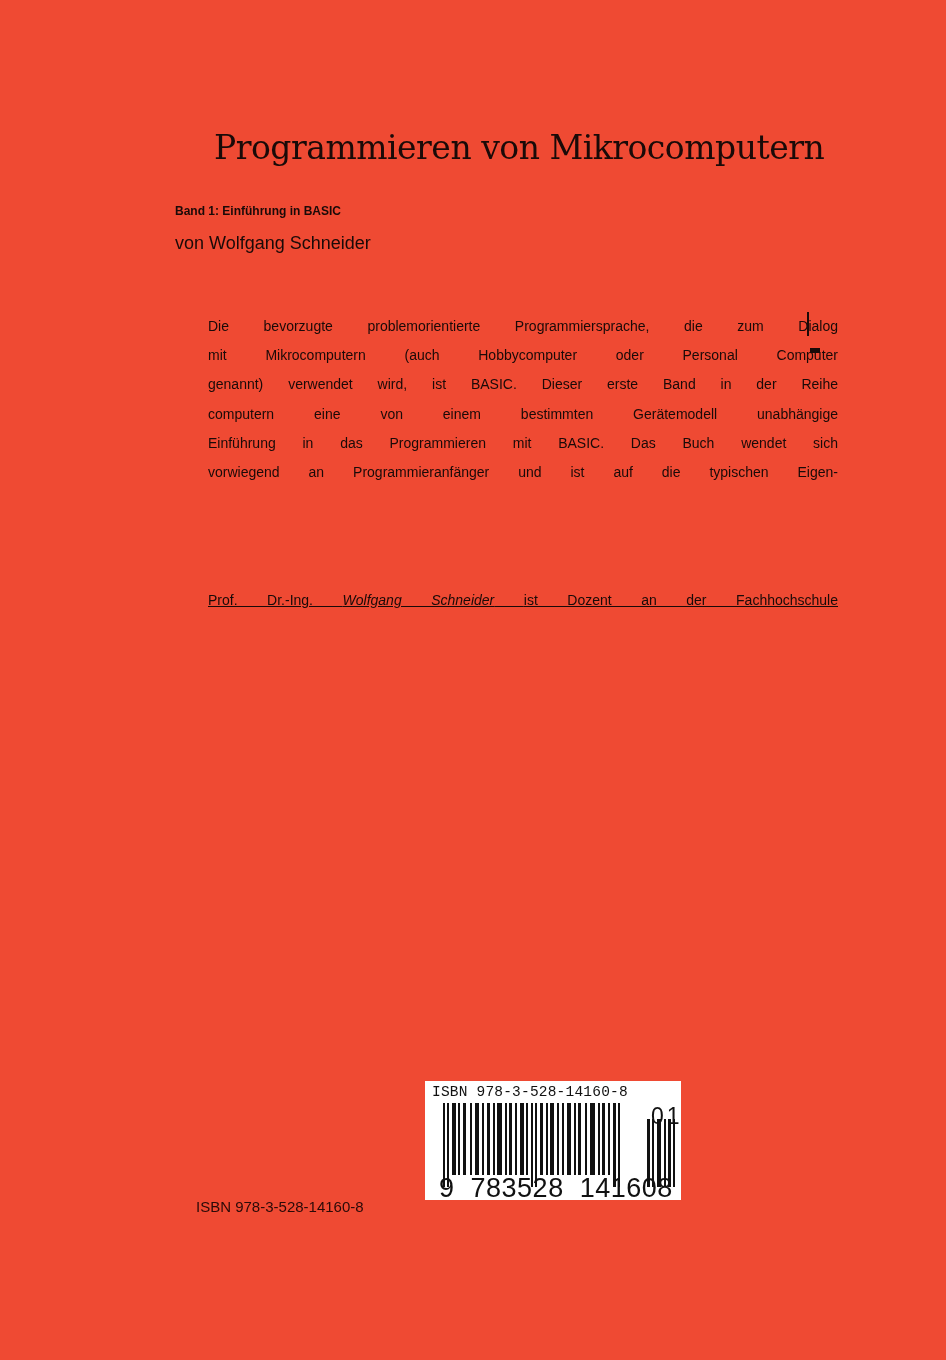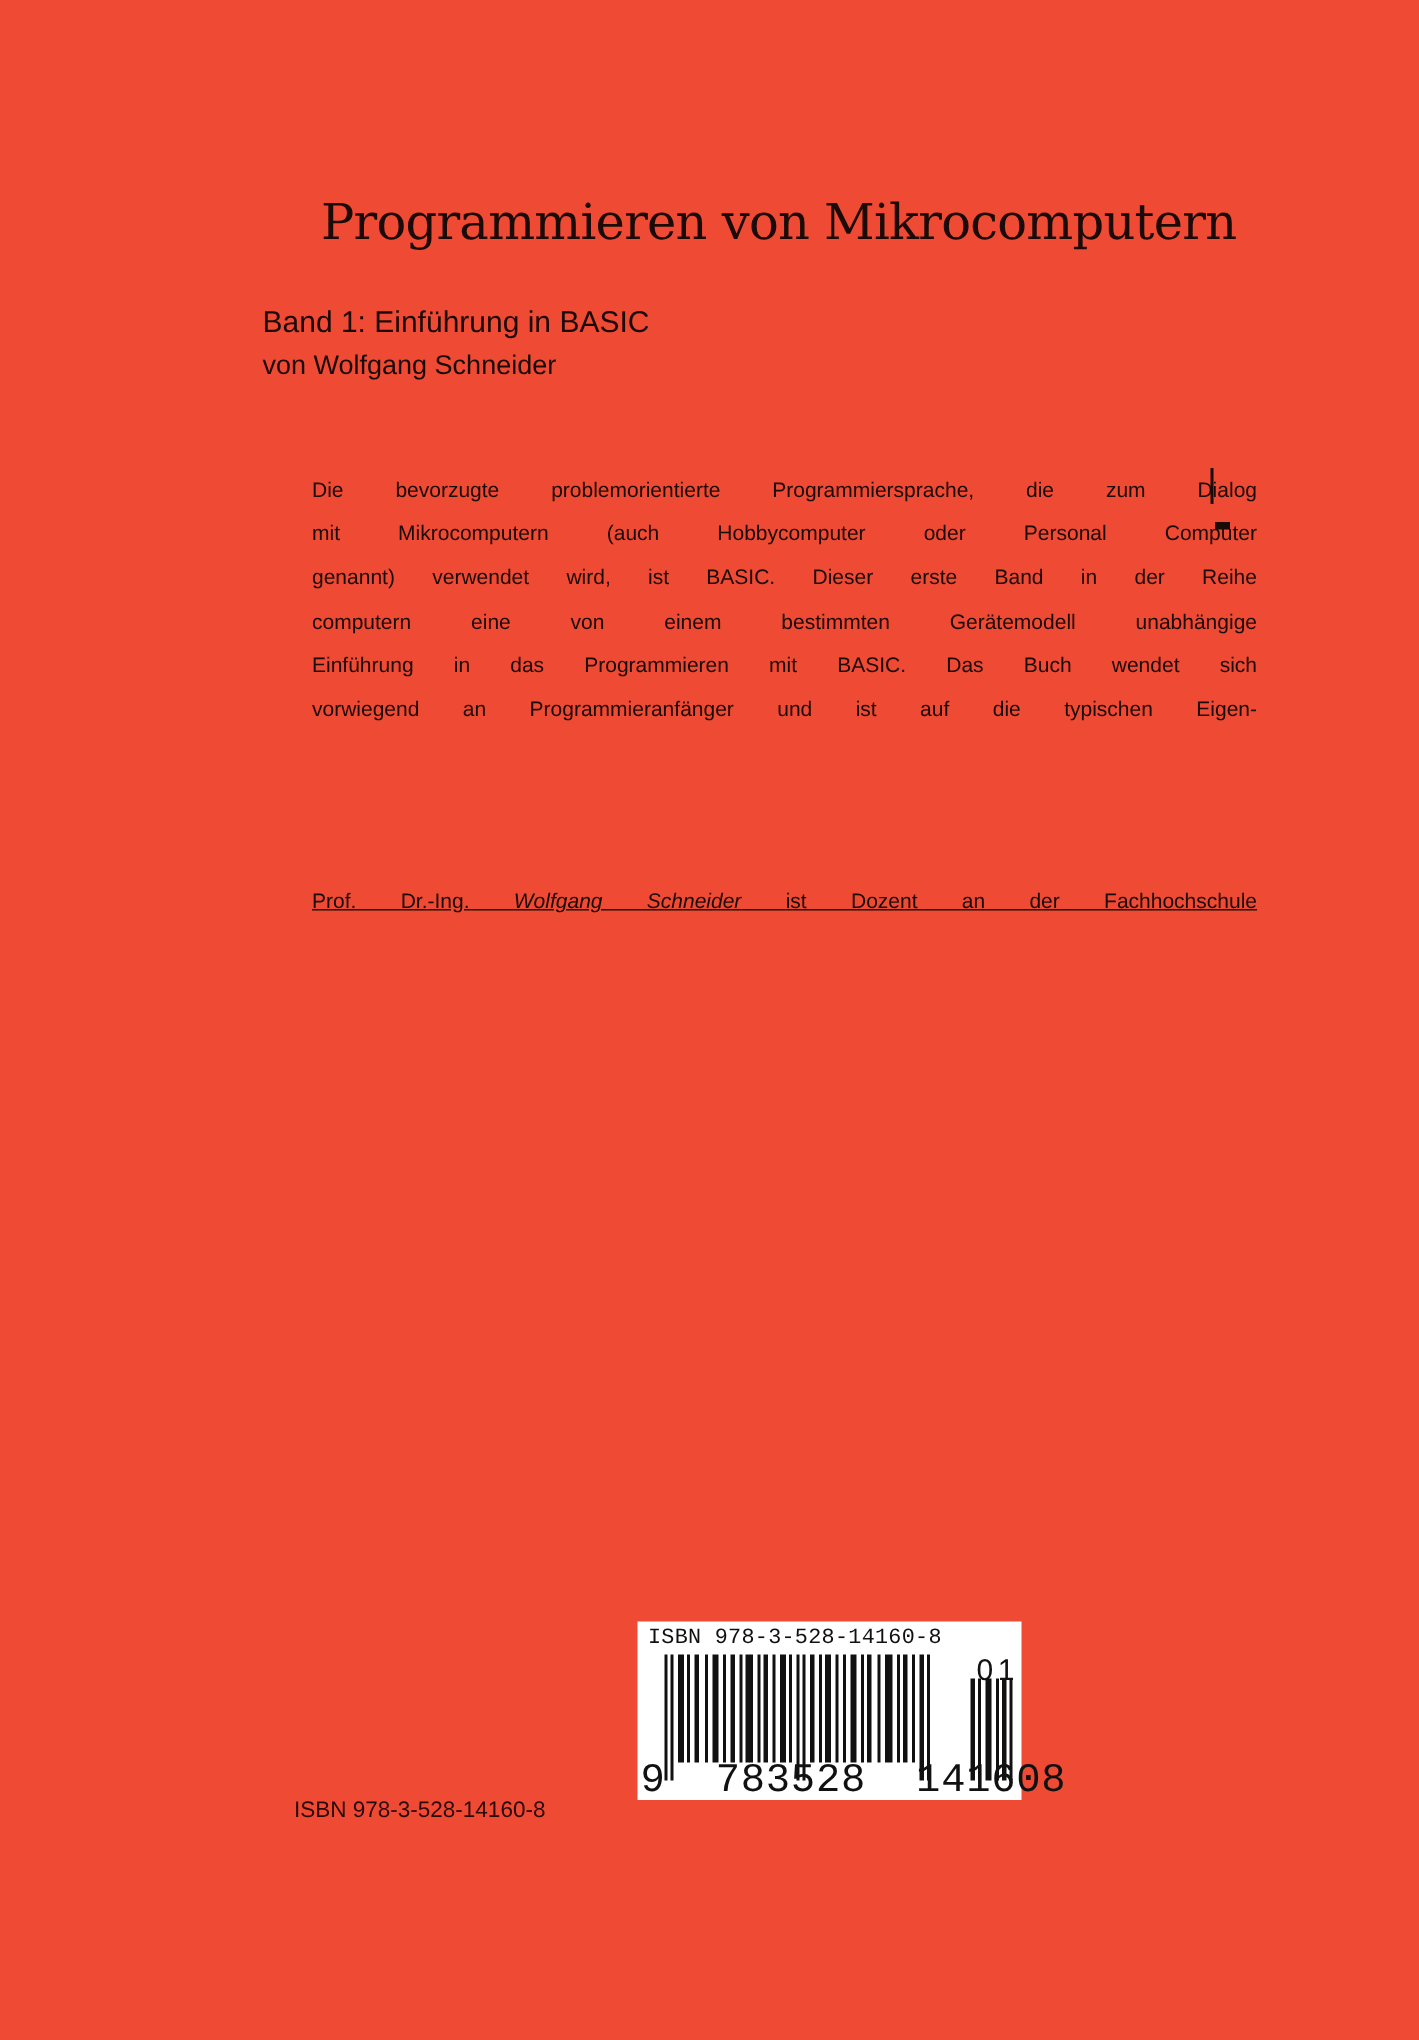--- a/index.html
+++ b/index.html
@@ -10,22 +10,22 @@
   }
   .title {
     position:absolute; left:175px; top:128px;
     font-family:"DejaVu Serif", serif;
     font-size:33px; letter-spacing:-0.5px; font-weight:normal;
     white-space:nowrap;
     margin-left:39px;
   }
   .band {
     position:absolute; left:175px; top:204px;
-    font-family:"Liberation Sans", sans-serif; font-weight:normal;
-    font-size:20px; white-space:nowrap;
+    font-family:"Liberation Sans", sans-serif; font-weight:bold;
+    font-size:12px; white-space:nowrap;
   }
   .author {
     position:absolute; left:175px; top:233px;
     font-family:"Liberation Sans", sans-serif;
     font-size:18px; white-space:nowrap;
   }
   .para {
     position:absolute; left:175px; width:630px;
     font-family:"Liberation Sans", sans-serif;
     font-size:14px; line-height:29.2px;margin-left:33px;
@@ -41,27 +41,27 @@
     position:absolute; left:425px; top:1081px; width:256px; height:119px;
     background:#fff;
   }
   .isbn-top {
     position:absolute; left:7px; top:3px;
     font-family:"Liberation Mono", monospace; font-size:14.5px; color:#111;
     letter-spacing:0.2px; white-space:nowrap;
   }
   .bars { position:absolute; left:0; top:0; }
   .digits-main {
-    position:absolute; left:2px; top:92px;
-    font-family:Liberation Mono, monospace; font-size:27px; color:#111;
+    position:absolute; left:14px; top:92px;
+    font-family:Liberation Sans, sans-serif; font-size:27px; color:#111;
     white-space:nowrap; letter-spacing:0.5px;
   }
   .addon-digits {
     position:absolute; left:226px; top:22px;
-    font-family:"Liberation Sans", sans-serif; font-size:20px; color:#111;
+    font-family:"Liberation Sans", sans-serif; font-size:23px; color:#111;
     letter-spacing:3px;
   }
   .isbn-bottom {
     position:absolute; left:196px; top:1198px;
     font-family:"Liberation Sans", sans-serif; font-size:15px; color:#2a0a08;
     white-space:nowrap;
   }
 </style>
 </head>
 <body>

